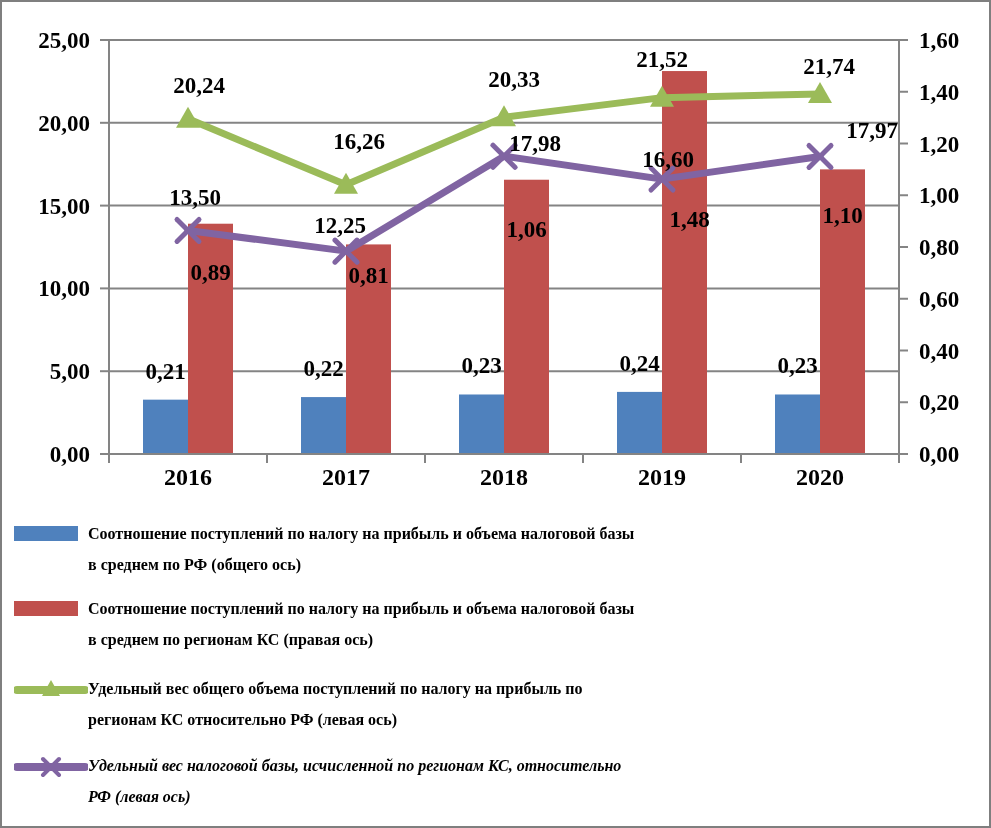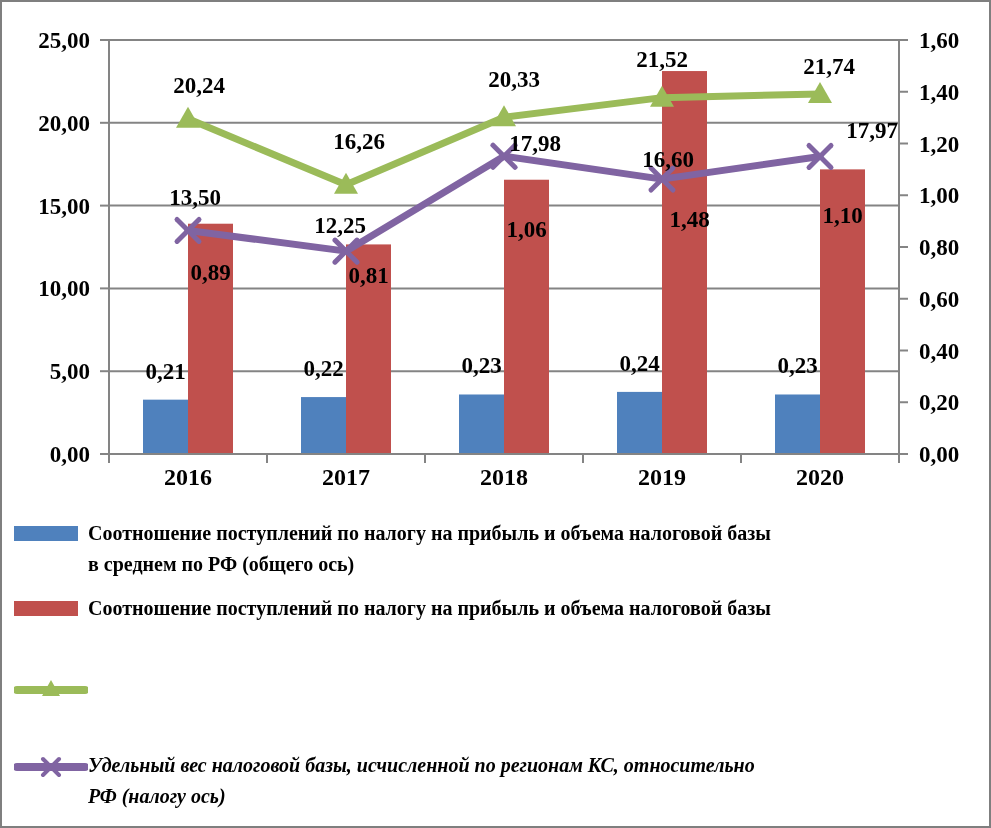--- a/index.html
+++ b/index.html
@@ -18,21 +18,21 @@
     position:absolute;left:12px;right:6px;
     display:flex;align-items:flex-start;
   }
   .legend-item .marker-box{
     flex:0 0 74px;
     height:31px;
     display:flex;align-items:center;
   }
   .legend-text{
     font-weight:bold;
-    font-size:20px;
+    font-size:16px;
     line-height:31px;
     color:#000;
   }
   .swatch{display:block;width:64px;height:15px;}
   .li-0{top:8px;}
   .li-1{top:83px;}
   .li-2{top:163px;}
   .li-3{top:240px;font-style:italic;}
 </style>
 </head>
@@ -150,40 +150,45 @@
         <div>в среднем по РФ (общего ось)</div>
       </div>
     </div>
 
     <div class="legend-item li-1">
       <span class="marker-box">
         <span class="swatch" id="sw1" style="background: rgb(192, 80, 77);"></span>
       </span>
       <div class="legend-text">
         <div>Соотношение поступлений по налогу на прибыль и объема налоговой базы</div>
+        <div>в среднем по регионам КС (правая ось)</div>
       </div>
     </div>
 
     <div class="legend-item li-2">
       <span class="marker-box">
         <svg width="74" height="26" id="lm2">
           <line x1="3" y1="14" x2="71" y2="14" stroke-width="8" stroke-linecap="round" stroke="#9BBB59"></line>
           <polygon points="37,4 28,20 46,20" fill="#9BBB59"></polygon>
         </svg>
       </span>
+      <div class="legend-text">
+        <div>Удельный вес общего объема поступлений по налогу на прибыль по</div>
+        <div>регионам КС относительно РФ  (левая ось)</div>
+      </div>
     </div>
 
     <div class="legend-item li-3">
       <span class="marker-box">
         <svg width="74" height="26" id="lm3">
           <line x1="3" y1="14" x2="71" y2="14" stroke-width="8" stroke-linecap="round" stroke="#8064A2"></line>
           <line class="xm" x1="29" y1="6" x2="45" y2="22" stroke-width="4" stroke-linecap="round" stroke="#8064A2"></line>
           <line class="xm" x1="29" y1="22" x2="45" y2="6" stroke-width="4" stroke-linecap="round" stroke="#8064A2"></line>
         </svg>
       </span>
       <div class="legend-text">
         <div>Удельный вес  налоговой базы, исчисленной по регионам КС, относительно</div>
-        <div>РФ  (налогу ось)</div>
+        <div>РФ  (левая ось)</div>
       </div>
     </div>
 
   </div>
 </div>
 
 </body></html>

